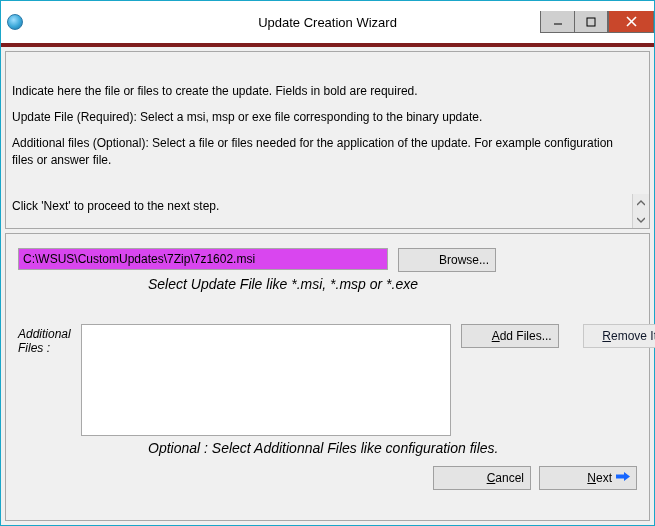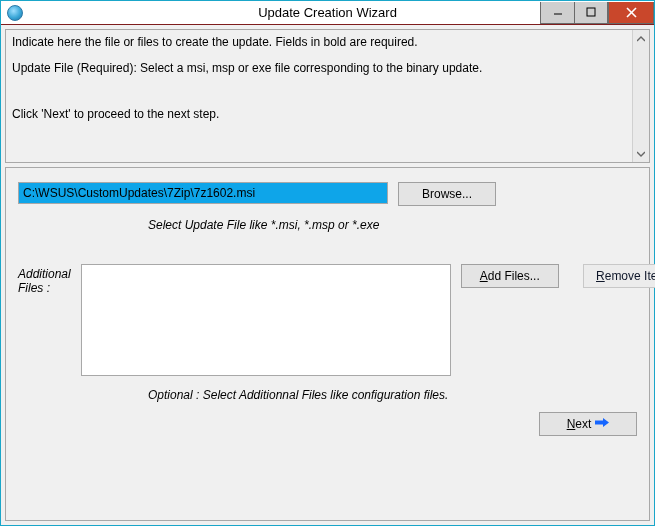--- a/index.html
+++ b/index.html
@@ -14,23 +14,23 @@
   }
   .window {
     width: 655px;
     height: 526px;
     border: 1px solid #1aa6c9;
     background: #f0f0f0;
     display: flex;
     flex-direction: column;
   }
   .titlebar {
-    height: 24px;
+    height: 46px;
     background: #fff;
-    border-bottom: 1px solid #7f1d1d;
+    border-bottom: 4px solid #7f1d1d;
     display: flex;
     align-items: center;
     position: relative;
   }
   .title-icon {
     width: 16px; height: 16px;
     margin-left: 6px;
     border-radius: 50%;
     background: radial-gradient(circle at 40% 35%, #9edfff 0%, #3aa7d8 55%, #1a6fa0 100%);
     border: 1px solid #2a79a8;
@@ -70,25 +70,26 @@
   .win-btn svg { display:block; }
   .content {
     flex: 1;
     padding: 4px;
     display: flex;
     flex-direction: column;
     gap: 4px;
     background: #f0f0f0;
   }
   .instr-wrap {
-    height: 134px;
+    height: 178px;
     border: 1px solid #a8a8a8;
     background: #f0f0f0;
     display: flex;
     position: relative;
+    align-items: flex-end;
   }
   .instr-text {
     flex: 1;
     padding: 4px 6px;
     font-size: 12px;
     line-height: 1.35;
     overflow: hidden;
   }
   .instr-text p { margin: 0 0 10px 0; }
   .vscroll {
@@ -125,48 +126,48 @@
   .label-col {
     width: 120px;
     padding-top: 3px;
     font-style: italic;
   }
   .label-col.bold { font-weight: bold; }
   .input-text {
     width: 370px;
     height: 22px;
     border: 1px solid #a8a8a8;
-    background: #0ea5e9;
+    background: #d946ef;
     padding: 2px 4px;
     font-family: inherit;
     font-size: 12px;
   }
   .btn {
     width: 98px;
     height: 24px;
     border: 1px solid #a0a0a0;
     background: #e4e4e4;
     font-family: inherit;
     font-size: 12px;
     text-align: center;
     cursor: pointer;
     display: inline-flex;
     align-items: center;
-    justify-content: center;
+    justify-content: flex-end;
     gap: 4px;
   }
   .btn.disabled {
     color: #0f172a;
     border-color: #c8c8c8;
     background: #ececec;
   }
   .hint {
     font-style: italic;
-    font-size: 12px;
-    margin-top: 12px;
+    font-size: 14px;
+    margin-top: 4px;
     margin-left: 130px;
   }
   .listbox {
     width: 370px;
     height: 112px;
     border: 1px solid #a8a8a8;
     background: #fff;
   }
   .side-btns {
     display: flex;
@@ -214,20 +215,21 @@
       </div>
     </div>
   </div>
 
   <div class="content">
 
     <div class="instr-wrap">
       <div class="instr-text">
         <p>Indicate here the file or files to create the update. Fields in bold are required.</p>
         <p>Update File (Required): Select a msi, msp or exe file corresponding to the binary update.</p>
+        <p>Additional files (Optional): Select a file or files needed for the application of the update. For example configuration files or answer file.</p>
         <div style="height:20px"></div>
         <p>Click 'Next' to proceed to the next step.</p>
       </div>
       <div class="vscroll">
         <div class="arrow">
           <svg width="8" height="6">
               <polyline points="0,5 4,1 8,5" fill="none" stroke="#666" stroke-width="1.4"></polyline>
             </svg>
         </div>
         <div class="arrow">
@@ -261,20 +263,23 @@
           </button>
           <div style="height:34px"></div>
           <button class="btn disabled">
             <span><span class="mn-underline">R</span><span>emove Item</span></span>
           </button>
         </div>
       </div>
       <div class="hint">Optional : Select Additionnal Files like configuration files.</div>
 
       <div class="footer-btns">
+        <button class="btn">
+          <span><span class="mn-underline">C</span><span>ancel</span></span>
+        </button>
         <button class="btn">
           <span><span class="mn-underline">N</span><span>ext</span></span>
           <span class="arrow-blue">
             <svg width="14" height="11">
                 <polygon points="0,5.5 8,5.5 8,1 14,5.5 8,10 8,5.5" fill="#1666ff"></polygon>
                 <rect x="0" y="3.5" width="8" height="4" fill="#1666ff"></rect>
               </svg>
           </span>
         </button>
       </div>

